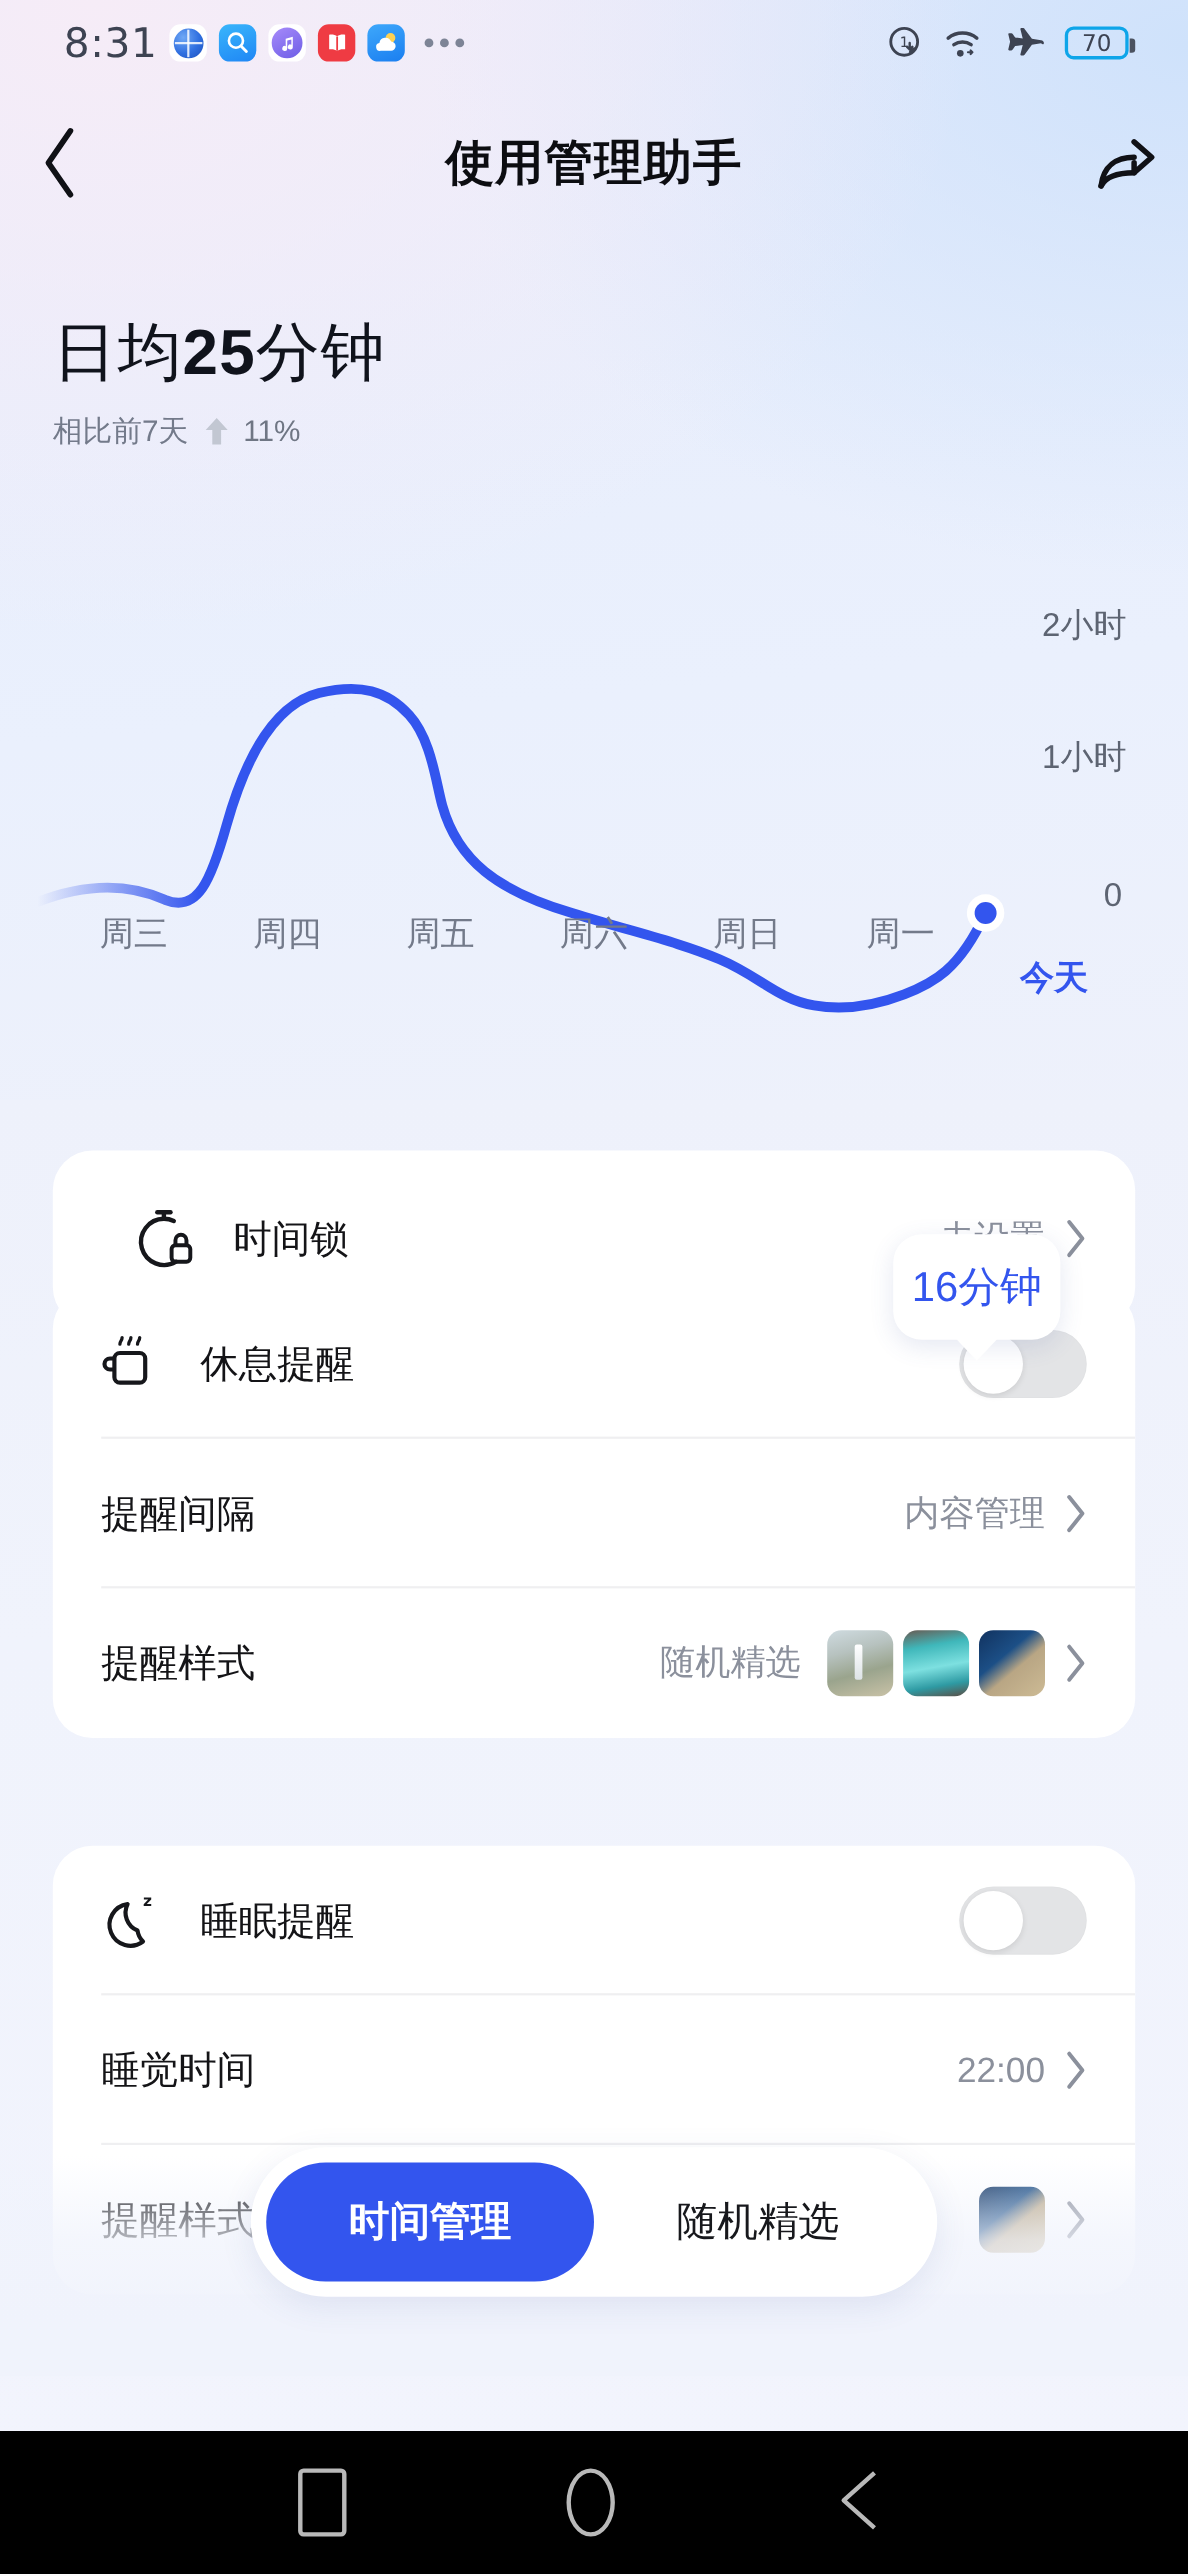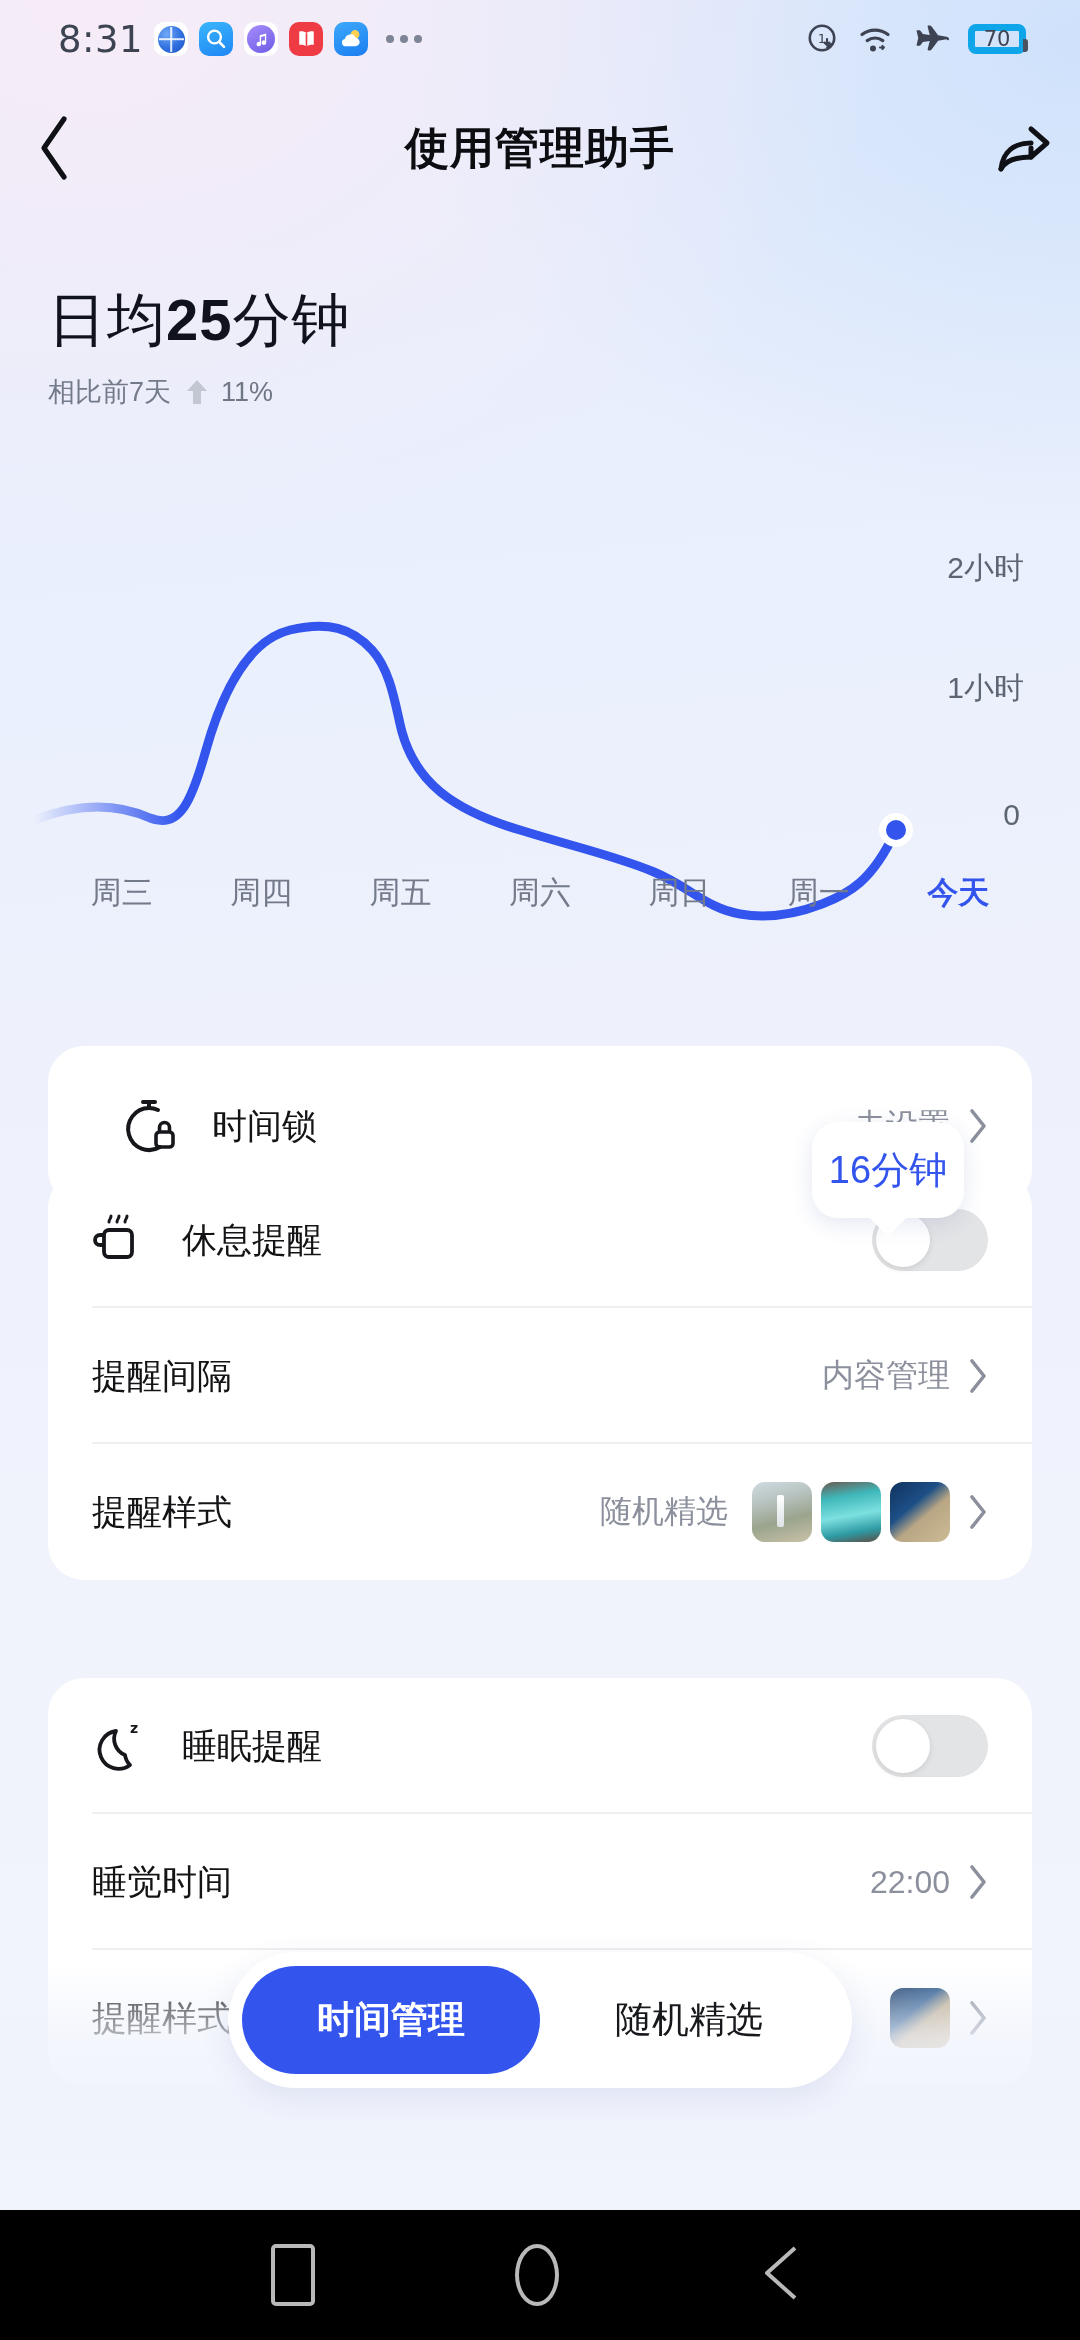--- a/index.html
+++ b/index.html
@@ -48,21 +48,21 @@
   .ai-search { background:linear-gradient(160deg,#39b6fb,#1f86f5); }
   .ai-music  { background:#ffffff; }
   .ai-music .mdisc { width:28px; height:28px; border-radius:50%;
       background:linear-gradient(150deg,#a78bfa,#6d5de6); display:flex; align-items:center; justify-content:center; }
   .ai-book   { background:#ef3b43; }
   .ai-weather{ background:linear-gradient(160deg,#3ea8fb,#1a7ef0); }
   .dots3 { display:flex; gap:6px; margin-left:7px; }
   .dots3 i { width:8px; height:8px; border-radius:50%; background:#7d8496; display:block; }
   .sb-right { margin-left:auto; display:flex; align-items:center; gap:17px; padding-right:54px; }
   .battery {
-    width:58px; height:30px; border:7px solid #0ea5e9; border-radius:8px; position:relative;
+    width:58px; height:30px; border:3px solid #0ea5e9; border-radius:8px; position:relative;
     display:flex; align-items:center; justify-content:center;
   }
   .battery:after { content:""; position:absolute; right:-9px; top:8px; width:5px; height:13px;
       background:#4b5260; border-radius:0 3px 3px 0; }
   .battery span { font-size:21px; color:#3d4352; font-family:"DejaVu Sans",sans-serif; }
 
   
   .header {
     position:absolute; left:0; top:88px; width:1080px; height:120px;
     display:flex; align-items:center; z-index:25;
@@ -94,25 +94,25 @@
     background:#fff; border-radius:26px; display:flex; align-items:center; justify-content:center;
     box-shadow:0 6px 22px rgba(70,90,160,.14); z-index:22;
   }
   .tooltip span { font-size:38px; color:#3355ee; font-weight:500; }
   .tooltip:after {
     content:""; position:absolute; left:50%; bottom:-19px; transform:translateX(-50%);
     width:0; height:0; border-left:20px solid transparent; border-right:20px solid transparent;
     border-top:21px solid #fff;
   }
   .days {
-    position:absolute; left:0; top:872px; width:1080px; display:flex; z-index:20;
+    position:absolute; left:0; top:828px; width:1080px; display:flex; z-index:20;
     padding:0 52px;
   }
   .day { flex:1; text-align:center; font-size:31px; color:#737a8a; }
-  .day.today { color:#3355ee; font-weight:bold; }
+  .day.today { color:#3355ee; font-weight:bold;margin-top:40px; }
 
   
   .card {
     position:absolute; left:48px; width:984px; background:#fff; border-radius:36px;
     z-index:15; overflow:hidden;
   }
   .row { display:flex; align-items:center; padding:0 44px; height:136px; position:relative; }
   .row .divider {
     position:absolute; left:44px; right:0; bottom:0; height:2px; background:#efeff1;
   }

